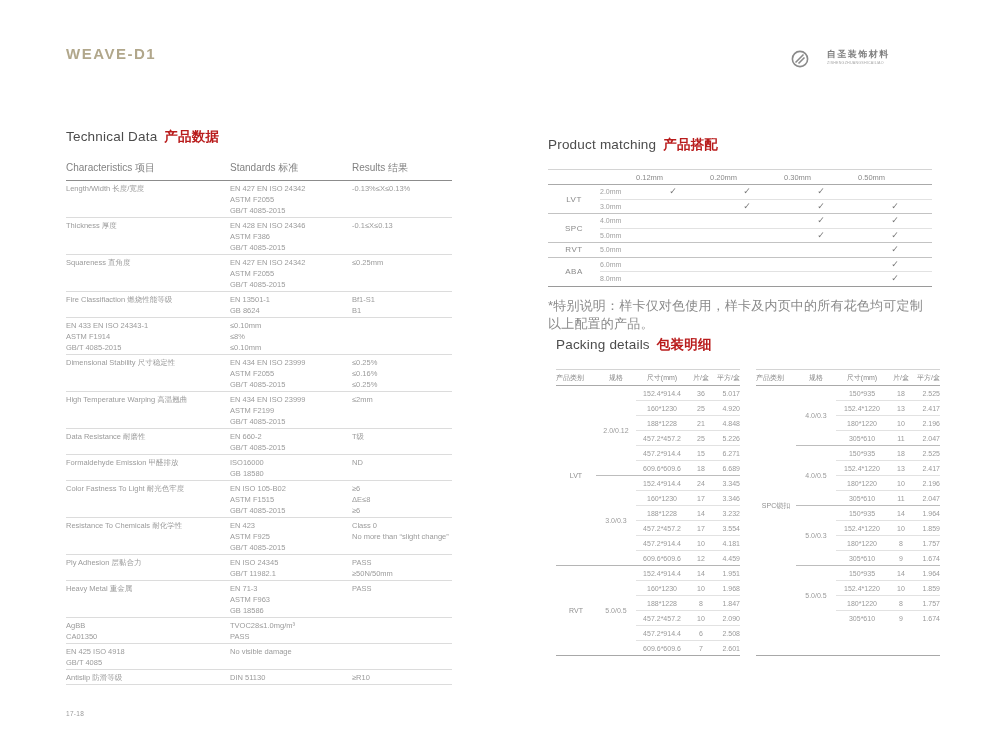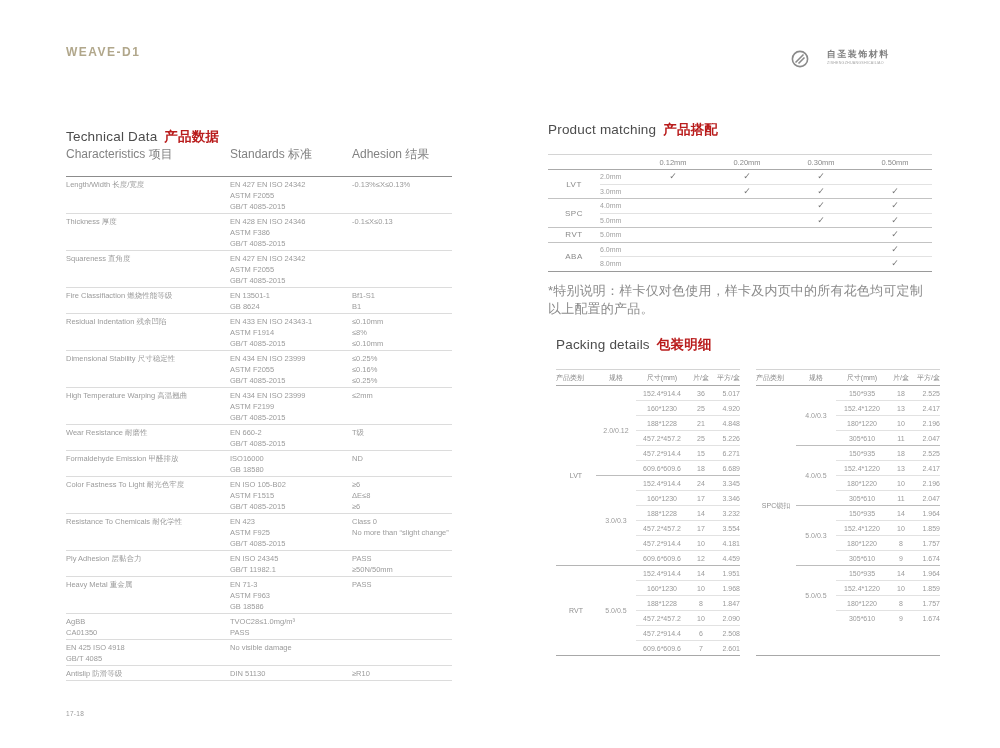--- a/index.html
+++ b/index.html
@@ -5,42 +5,42 @@
   html,body{margin:0;padding:0;}
   body{
     width:1000px;height:748px;position:relative;background:#ffffff;
     font-family:"Liberation Sans","DejaVu Sans",sans-serif;
     overflow:hidden;color:#9b9b9b;
     -webkit-font-smoothing:antialiased;
   }
   
   .brand{
     position:absolute;left:66px;top:45px;
-    font-size:12px;font-weight:bold;letter-spacing:1.5px;color:var(--brand,#b1a78b);
+    font-size:15px;font-weight:bold;letter-spacing:1.5px;color:var(--brand,#b1a78b);
   }
   .logo{position:absolute;right:64px;top:50px;display:flex;gap:18px;}
   .logo-text{display:flex;flex-direction:column;line-height:1;}
   .logo-cn{font-size:9px;font-weight:bold;color:#7f7f7f;letter-spacing:1.5px;}
   .logo-en{font-size:7px;color:#a8a8a8;letter-spacing:.4px;transform:scale(.52);transform-origin:left top;margin-top:2px;white-space:nowrap;}
   
   .sec-title{margin:0;font-weight:400;font-size:13.5px;color:#4c4c4c;letter-spacing:.2px;}
   .sec-title .cn{margin-left:7px;font-weight:600;color:#b91c1c;}
   
   .tech{position:absolute;left:66px;top:128px;width:386px;}
   .tech-head{display:grid;grid-template-columns:164px 122px 100px;
-    font-size:12px;color:#828282;padding-bottom:13px;border-bottom:1px solid #8c8c8c;}
+    font-size:10px;color:#828282;margin-top:15px;padding-bottom:5px;border-bottom:1px solid #8c8c8c;}
   .tech-group{display:grid;grid-template-columns:164px 122px 100px;
     border-bottom:1px solid #dcdcdc;padding:2px 0 1px 0;}
   .tech-line{font-size:7.5px;line-height:11px;white-space:nowrap;color:#9b9b9b;}
   
-  .right-col{position:absolute;left:548px;top:121px;width:384px;}
+  .right-col{position:absolute;left:548px;top:136px;width:384px;}
   .match-table{margin-top:15px;border-top:1px solid #d4d4d4;border-bottom:1px solid #9a9a9a;}
   .match-head{display:grid;grid-template-columns:52px 36px repeat(4,74px);
     height:14px;align-items:center;border-bottom:1px solid #aaaaaa;}
-  .match-head div{font-size:7.5px;color:#8a8a8a;text-align:center;}
+  .match-head div{font-size:7.5px;color:#8a8a8a;text-align:left;}
   .match-group{display:flex;border-bottom:1px solid #c3c3c3;}
   .match-group:last-child{border-bottom:none;}
   .match-cat{width:52px;display:flex;align-items:center;justify-content:center;
     font-size:8px;color:#8a8a8a;letter-spacing:.5px;}
   .match-rows{flex:1;}
   .match-row{display:grid;grid-template-columns:36px repeat(4,74px);height:13.5px;align-items:center;}
   .match-row + .match-row{border-top:1px solid #e2e2e2;}
   .match-th{font-size:7px;color:#a0a0a0;}
   .match-check{text-align:center;font-size:9px;color:#767676;line-height:1;}
   .match-note{margin-top:10px;font-size:13px;color:#8a8a8a;letter-spacing:.2px;}
@@ -87,21 +87,21 @@
   </div>
 </div>
 
 <div class="tech">
   <h2 class="sec-title">
     <span>Technical Data</span><span class="cn">产品数据</span>
   </h2>
   <div class="tech-head">
     <div>Characteristics 项目</div>
     <div>Standards 标准</div>
-    <div>Adhesion 结果</div>
+    <div>Results 结果</div>
   </div>
   <div>
       <div class="tech-group">
         <div>
           <div class="tech-line">Length/Width 长度/宽度</div>
         </div>
         <div>
           <div class="tech-line">EN 427  EN ISO 24342</div>
           <div class="tech-line">ASTM F2055</div>
           <div class="tech-line">GB/T 4085-2015</div>
@@ -125,38 +125,38 @@
       </div>
       <div class="tech-group">
         <div>
           <div class="tech-line">Squareness 直角度</div>
         </div>
         <div>
           <div class="tech-line">EN 427  EN ISO 24342</div>
           <div class="tech-line">ASTM F2055</div>
           <div class="tech-line">GB/T 4085-2015</div>
         </div>
+        <div>
+          <div class="tech-line">≤0.25mm</div>
+        </div>
       </div>
       <div class="tech-group">
         <div>
           <div class="tech-line">Fire Classifiaction 燃烧性能等级</div>
         </div>
         <div>
           <div class="tech-line">EN 13501-1</div>
           <div class="tech-line">GB 8624</div>
         </div>
         <div>
           <div class="tech-line">Bf1-S1</div>
           <div class="tech-line">B1</div>
         </div>
       </div>
       <div class="tech-group">
-        <div>
-          <div class="tech-line">Residual Indentation 残余凹陷</div>
-        </div>
         <div>
           <div class="tech-line">EN 433  EN ISO 24343-1</div>
           <div class="tech-line">ASTM F1914</div>
           <div class="tech-line">GB/T 4085-2015</div>
         </div>
         <div>
           <div class="tech-line">≤0.10mm</div>
           <div class="tech-line">≤8%</div>
           <div class="tech-line">≤0.10mm</div>
         </div>
@@ -184,21 +184,21 @@
           <div class="tech-line">EN 434  EN ISO 23999</div>
           <div class="tech-line">ASTM F2199</div>
           <div class="tech-line">GB/T 4085-2015</div>
         </div>
         <div>
           <div class="tech-line">≤2mm</div>
         </div>
       </div>
       <div class="tech-group">
         <div>
-          <div class="tech-line">Wear Resistance 耐磨性</div>
+          <div class="tech-line">Data Resistance 耐磨性</div>
         </div>
         <div>
           <div class="tech-line">EN 660-2</div>
           <div class="tech-line">GB/T 4085-2015</div>
         </div>
         <div>
           <div class="tech-line">T级</div>
         </div>
       </div>
       <div class="tech-group">

